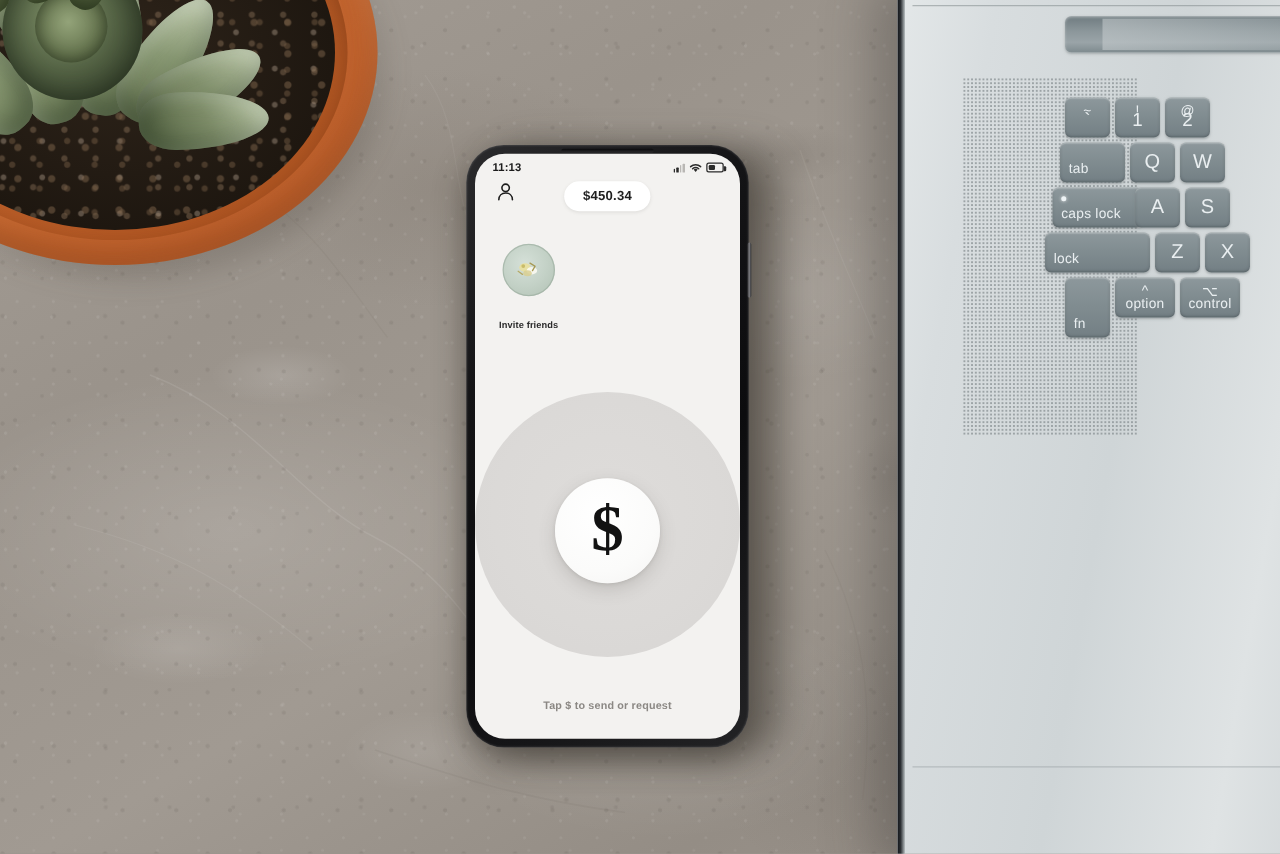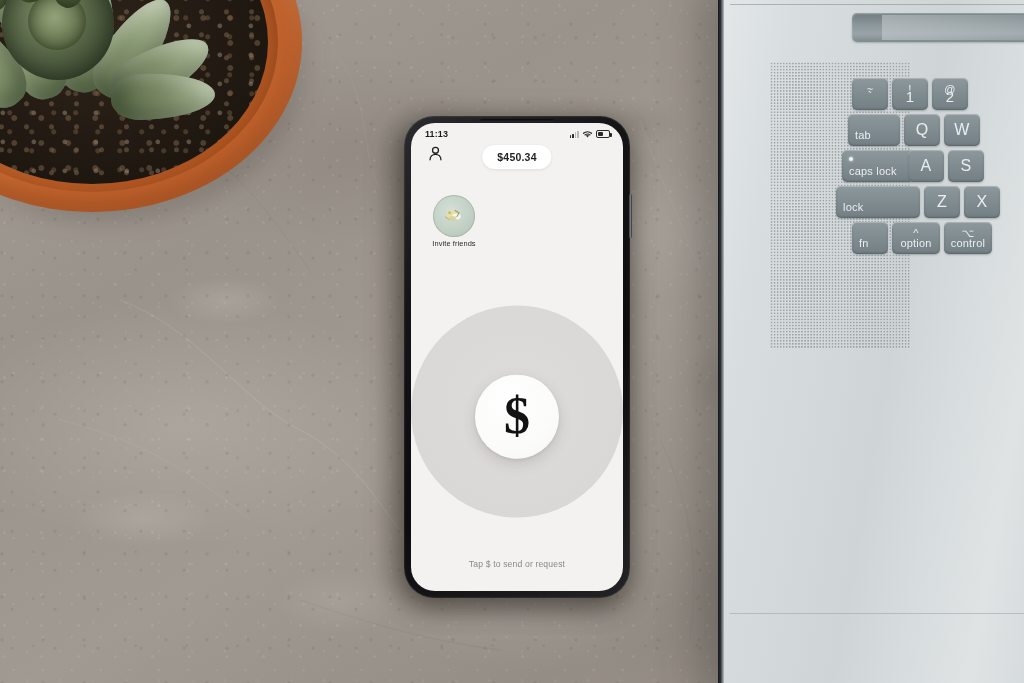--- a/index.html
+++ b/index.html
@@ -161,21 +161,21 @@
   }
 
   
   .phone-shadow{
     position:absolute; left:392px; top:118px; width:234px; height:486px;
     border-radius:34px;
     background:rgba(48,42,36,.42);
     filter:blur(14px);
   }
   .phone{
-    position:absolute; left:404px; top:116px; width:226px; height:482px;
+    position:absolute; left:373px; top:116px; width:226px; height:482px;
     border-radius:30px;
     background:linear-gradient(140deg,#2b2b2d 0%,#141416 30%,#0c0c0e 60%,#232325 100%);
     padding:7px;
     box-shadow:0 10px 26px rgba(40,34,28,.46), inset 0 0 2px rgba(255,255,255,.28);
   }
   .phone-speaker{
     position:absolute; left:50%; top:3px; transform:translateX(-50%);
     width:74px; height:3px; border-radius:2px;
     background:linear-gradient(to bottom,#0a0a0c,#2a2a2c);
   }
@@ -231,21 +231,21 @@
   .invite-av{
     width:42px; height:42px; border-radius:50%;
     background:radial-gradient(circle at 42% 38%, #d5e0d8 0%, #c3d1c6 52%, #b0c0b3 100%);
     box-shadow: inset 0 0 0 1px rgba(150,168,153,.55);
     position:relative; overflow:hidden;
   }
   .invite-av .ill{
     position:absolute; left:9px; top:12px; width:24px; height:18px;
   }
   .invite-label{
-    margin-top:2px; font-size:7.4px; font-weight:400; color:#2a2a2a;
+    margin-top:18px; font-size:7.4px; font-weight:700; color:#2a2a2a;
     letter-spacing:.1px; white-space:nowrap;
   }
 
   
   .main-area{ flex:1 1 auto; position:relative; }
   .halo{
     position:absolute; left:50%; top:50%; transform:translate(-50%,-54%);
     width:212px; height:212px; border-radius:50%;
     background:radial-gradient(circle at 50% 46%, #dedcda 0%, #dbd9d7 58%, #d9d7d5 82%, #d7d5d3 100%);
   }
@@ -257,21 +257,21 @@
     display:flex; align-items:center; justify-content:center;
     cursor:pointer;
   }
   .dollar-glyph{
     font-family:"Liberation Serif", serif;
     font-size:52px; font-weight:700; color:#121212; line-height:1;
     margin-top:-2px;
   }
   .hint{
     position:absolute; left:0; right:0; bottom:22px; text-align:center;
-    font-size:8.6px; font-weight:400; color:#8b8884; letter-spacing:.15px;
+    font-size:8.6px; font-weight:700; color:#8b8884; letter-spacing:.15px;
   }
 </style>
 </head>
 <body>
 
 <div class="scene">
 
   <div class="desk">
     <div class="desk-mottle"></div>
     <svg class="desk-veins" viewBox="0 0 1024 683" preserveAspectRatio="none">
@@ -348,21 +348,21 @@
         </div>
         <div class="key" style="left: -12px; top: 138px; width: 84px; height: 32px;">
           <span class="kl kl-bl">lock</span>
         </div>
         <div class="key" style="left: 76px; top: 138px; width: 36px; height: 32px;">
           <span class="kl kl-c kl-mid">Z</span>
         </div>
         <div class="key" style="left: 116px; top: 138px; width: 36px; height: 32px;">
           <span class="kl kl-c kl-mid">X</span>
         </div>
-        <div class="key" style="left: 4px; top: 174px; width: 36px; height: 32px;">
+        <div class="key" style="left: 4px; top: 174px; width: 36px; height: 48px;">
           <span class="kl kl-bl">fn</span>
         </div>
         <div class="key" style="left: 44px; top: 174px; width: 48px; height: 32px;">
           <span class="kl kl-c kl-top">^</span>
           <span class="kl kl-c kl-bot" style="font-size: 11px;">option</span>
         </div>
         <div class="key" style="left: 96px; top: 174px; width: 48px; height: 32px;">
           <span class="kl kl-c kl-top">⌥</span>
           <span class="kl kl-c kl-bot" style="font-size: 11px;">control</span>
         </div>

